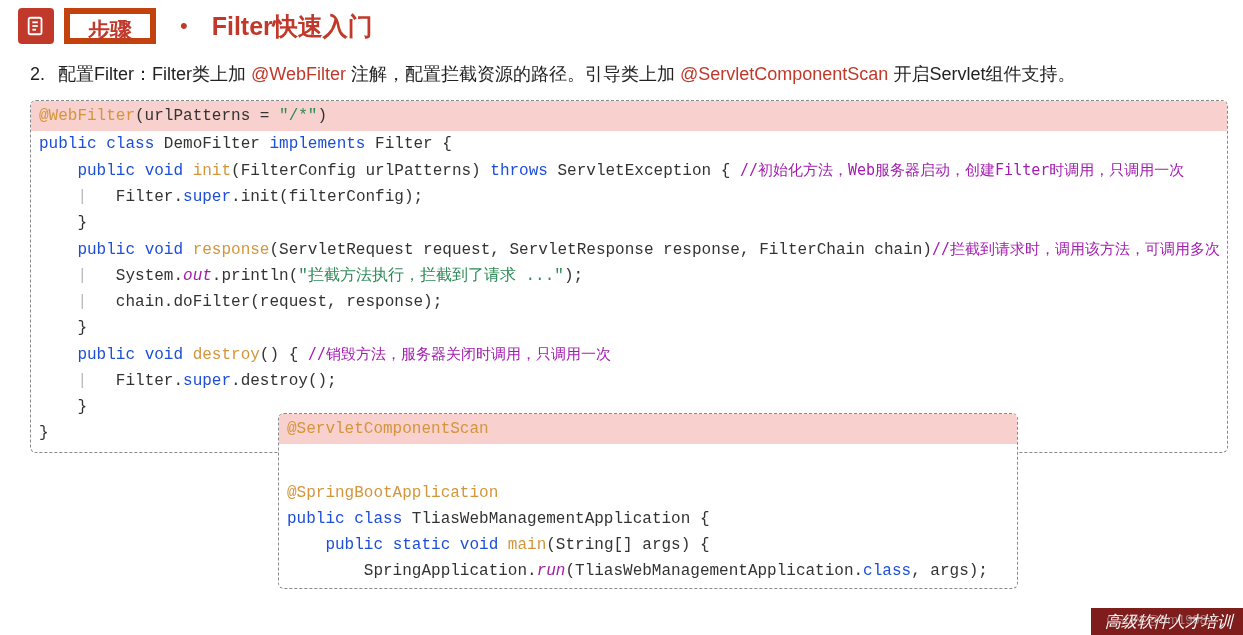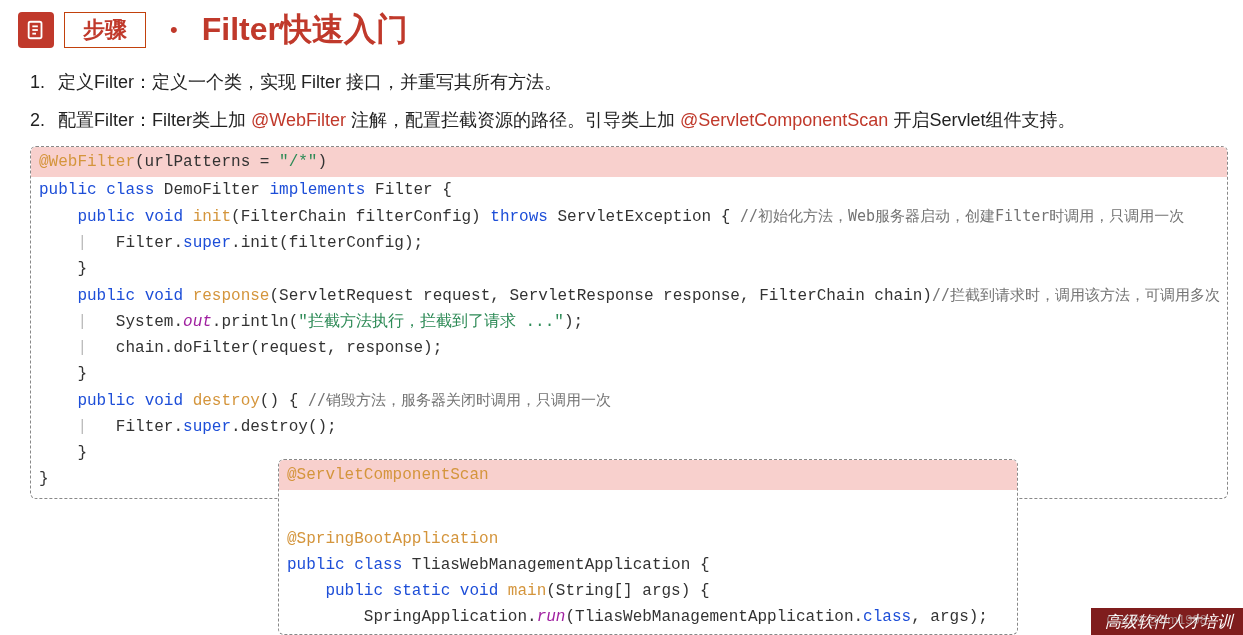--- a/index.html
+++ b/index.html
@@ -19,30 +19,30 @@
   }
   .header-icon {
     width: 36px; height: 36px;
     background:#c0392b;
     border-radius:4px;
     display:flex; align-items:center; justify-content:center;
     margin-right:10px;
   }
   .header-icon svg { width:22px; height:22px; }
   .step-box {
-    border: 1px solid #c2410c;
+    border: 6px solid #c2410c;
     color:#c0392b;
     font-size:22px;
     font-weight:600;
     padding: 0 18px 2px 18px;
     line-height:34px;
     height:36px;
   }
   .bullet { color:#c0392b; font-size:22px; margin: 0 24px; }
-  .header-title { color:#c0392b; font-size:32px; font-weight:700; }
+  .header-title { color:#c0392b; font-size:25px; font-weight:700; }
   .list {
     padding: 18px 0 0 30px;
     font-size:18px;
     color:#222;
   }
   .list-item { margin-bottom: 14px; }
   .list-num { display:inline-block; width:28px; }
   .annot-red { color:#c0392b; }
   .code-outer {
     position:relative;
@@ -60,21 +60,21 @@
     background:#f8d0cd;
     border-top-left-radius:5px;
     border-top-right-radius:5px;
     padding: 2px 8px;
   }
   .code-body { padding: 0 8px; white-space:pre; }
   .c-anno { color:#d4953c; }
   .c-kw { color:#1d4ed8; }
   .c-str { color:#2e8b57; }
   .c-static { color:#a020a0; font-style:italic;}
-  .c-cmt { color:#737373; font-family:"Microsoft YaHei",monospace; font-size:15px;}
+  .c-cmt { color:#a21caf; font-family:"Microsoft YaHei",monospace; font-size:15px;}
   .vbar { color:#bbb; }
   .inner-box {
     position:absolute;
     left: 247px;
     top: 312px;
     width: 740px;
     border:1px dashed #888;
     border-radius:6px;
     background:#fff;
     font-family: Consolas,"Courier New",monospace;
@@ -114,31 +114,28 @@
         <line x1="8" y1="16" x2="12" y2="16"></line>
       </svg>
   </div>
   <div class="step-box">步骤</div>
   <div class="bullet">•</div>
   <div class="header-title">Filter快速入门</div>
 </div>
 
 <div class="list">
   <div class="list-item">
-    <span class="list-num">1.</span><span>定义Filter：定义一个类，实现 Filter 接口，并重写其所有方法。</span>
-  </div>
-  <div class="list-item">
     <span class="list-num">2.</span><span>配置Filter：Filter类上加 </span><span class="annot-red">@WebFilter</span><span> 注解，配置拦截资源的路径。引导类上加 </span><span class="annot-red">@ServletComponentScan</span><span> 开启Servlet组件支持。</span>
   </div>
 </div>
 
 <div class="code-outer">
   <div class="hl-line"><span class="c-anno">@WebFilter</span><span>(urlPatterns = </span><span class="c-str">"/*"</span><span>)</span></div>
 <div class="code-body"><span class="c-kw">public</span> <span class="c-kw">class</span><span> DemoFilter </span><span class="c-kw">implements</span><span> Filter {</span>
-    <span class="c-kw">public</span> <span class="c-kw">void</span> <span class="c-anno">init</span><span>(FilterChain filterConfig) </span><span class="c-kw">throws</span><span> ServletException { </span><span class="c-cmt">//初始化方法，Web服务器启动，创建Filter时调用，只调用一次</span>
+    <span class="c-kw">public</span> <span class="c-kw">void</span> <span class="c-anno">init</span><span>(FilterConfig urlPatterns) </span><span class="c-kw">throws</span><span> ServletException { </span><span class="c-cmt">//初始化方法，Web服务器启动，创建Filter时调用，只调用一次</span>
     <span class="vbar">|</span>   <span>Filter.</span><span class="c-kw">super</span><span>.init(filterConfig);</span>
     <span>}</span>
     <span class="c-kw">public</span> <span class="c-kw">void</span> <span class="c-anno">response</span><span>(ServletRequest request, ServletResponse response, FilterChain chain)</span><span class="c-cmt">//拦截到请求时，调用该方法，可调用多次</span>
     <span class="vbar">|</span>   <span>System.</span><span class="c-static">out</span><span>.println(</span><span class="c-str">"拦截方法执行，拦截到了请求 ..."</span><span>);</span>
     <span class="vbar">|</span>   <span>chain.doFilter(request, response);</span>
     <span>}</span>
     <span class="c-kw">public</span> <span class="c-kw">void</span> <span class="c-anno">destroy</span><span>() { </span><span class="c-cmt">//销毁方法，服务器关闭时调用，只调用一次</span>
     <span class="vbar">|</span>   <span>Filter.</span><span class="c-kw">super</span><span>.destroy();</span>
     <span>}</span>
 <span>}</span></div>

